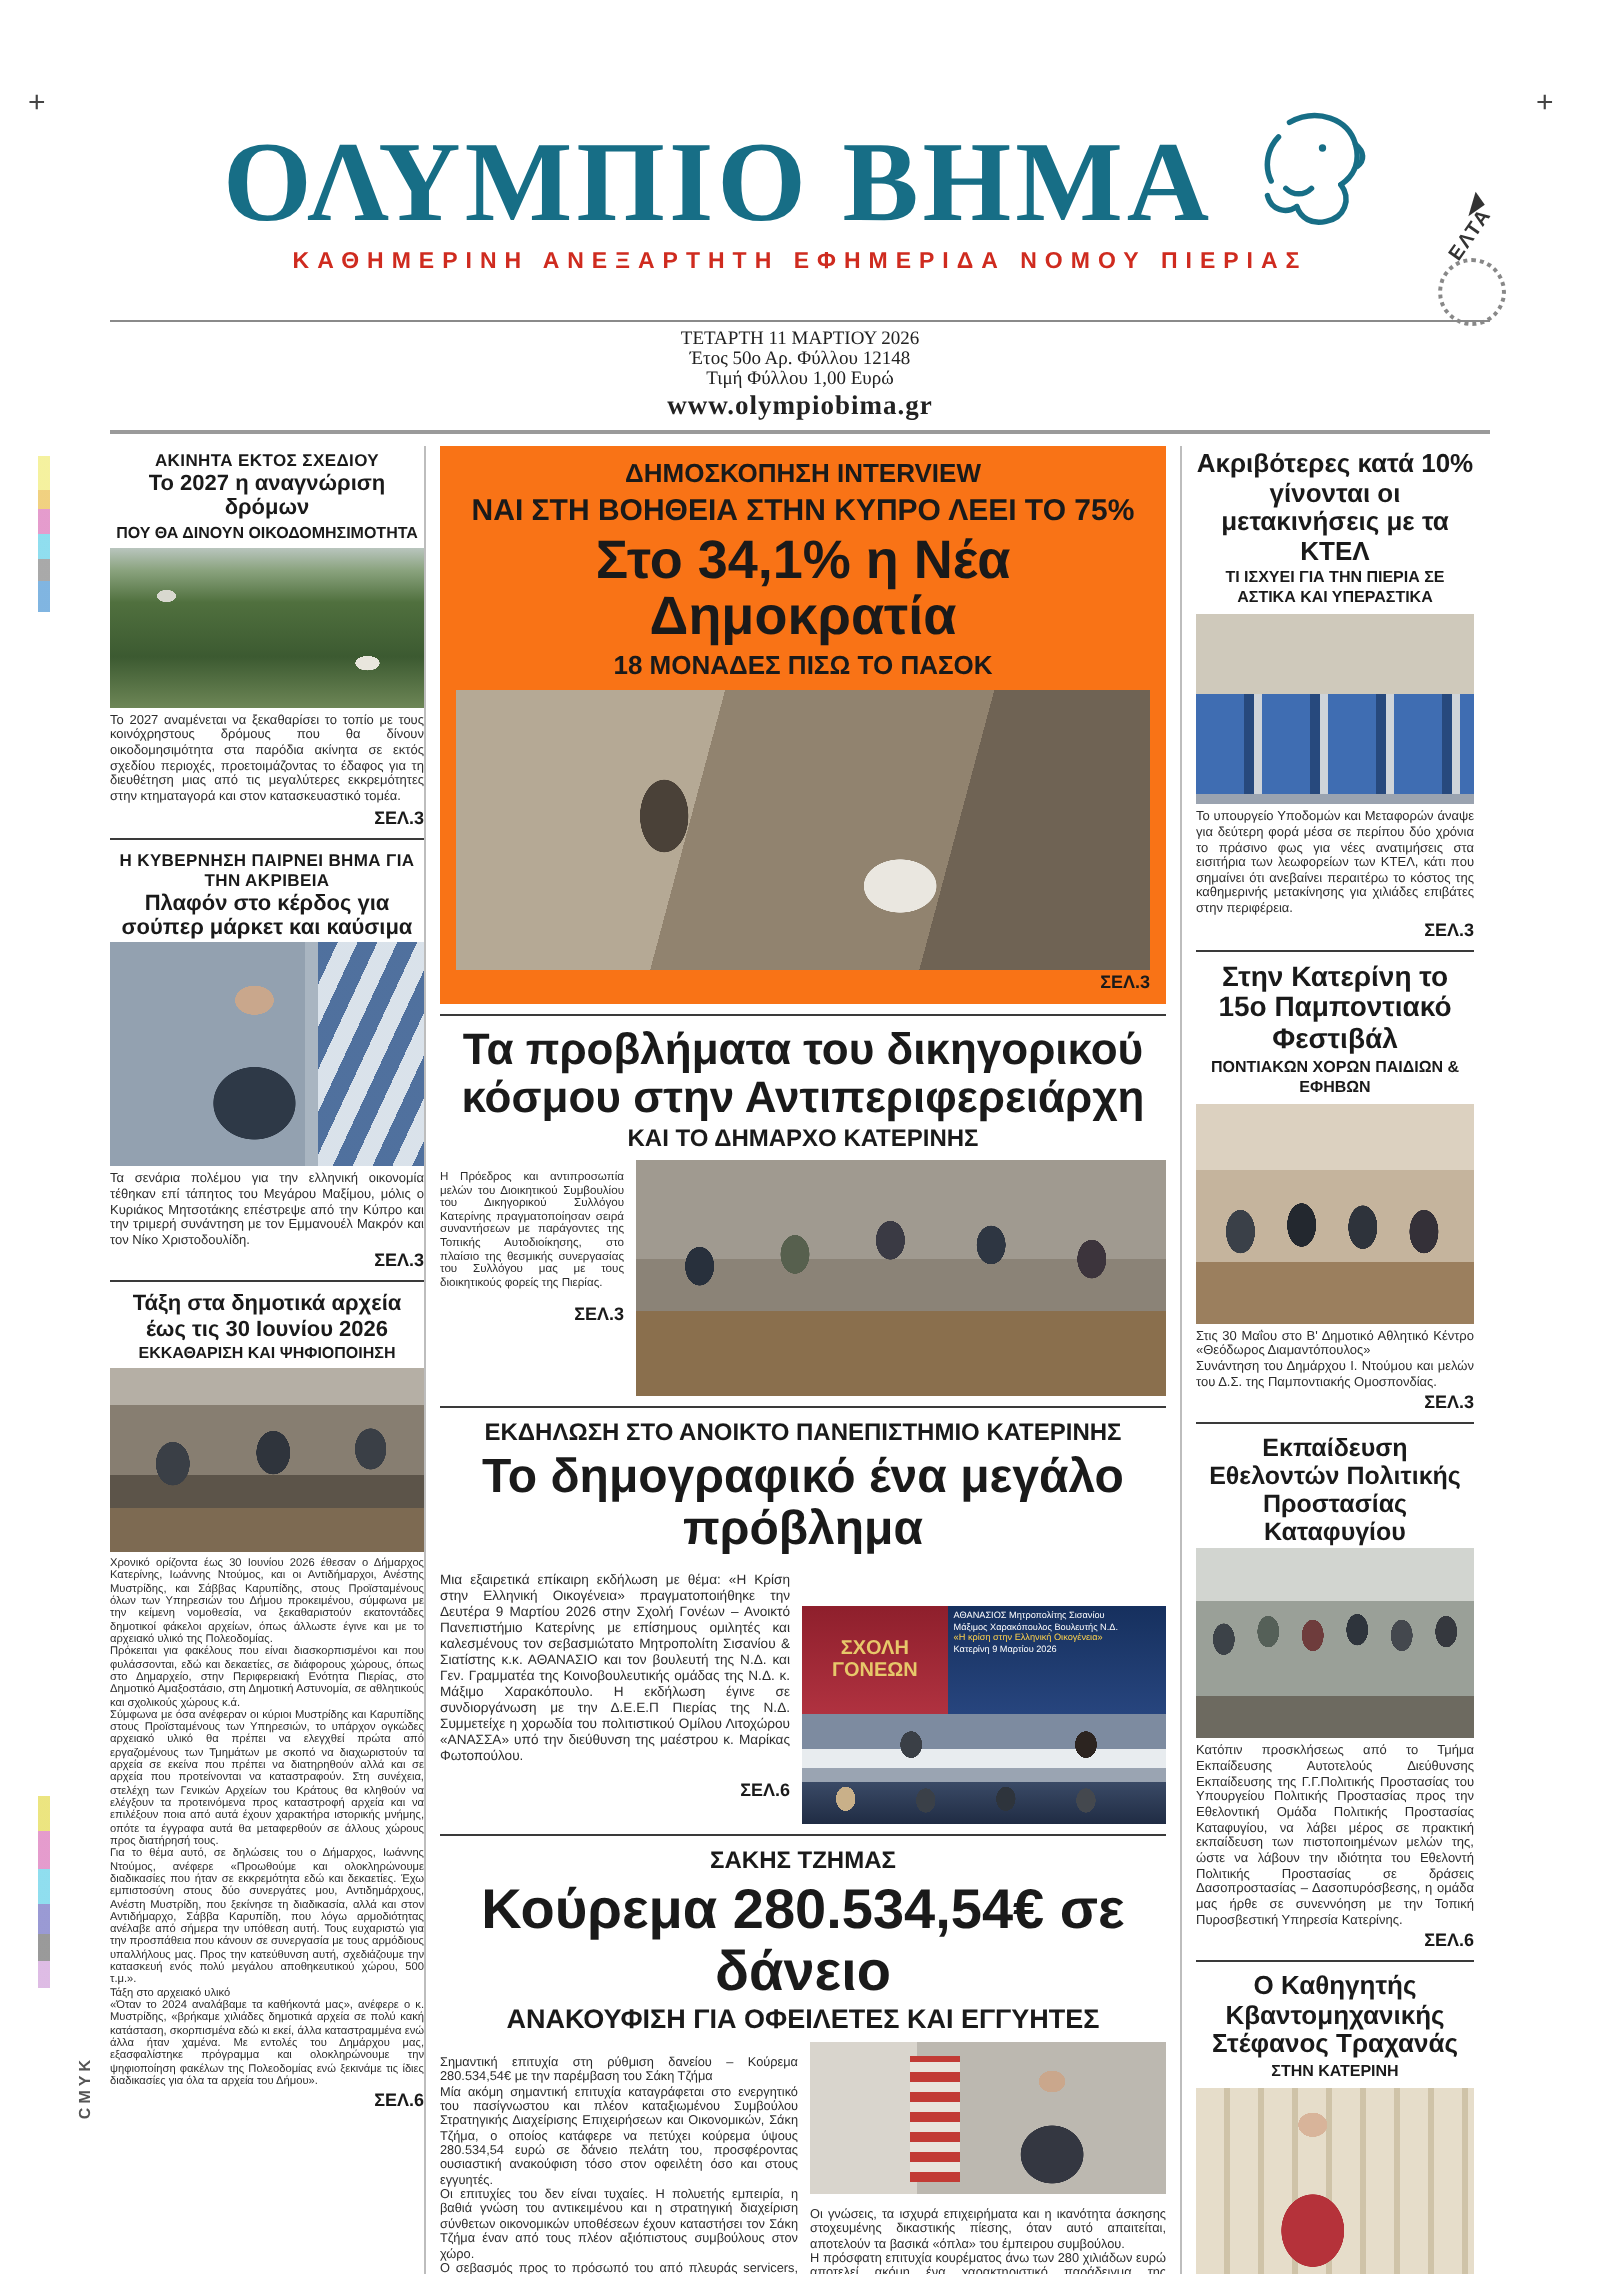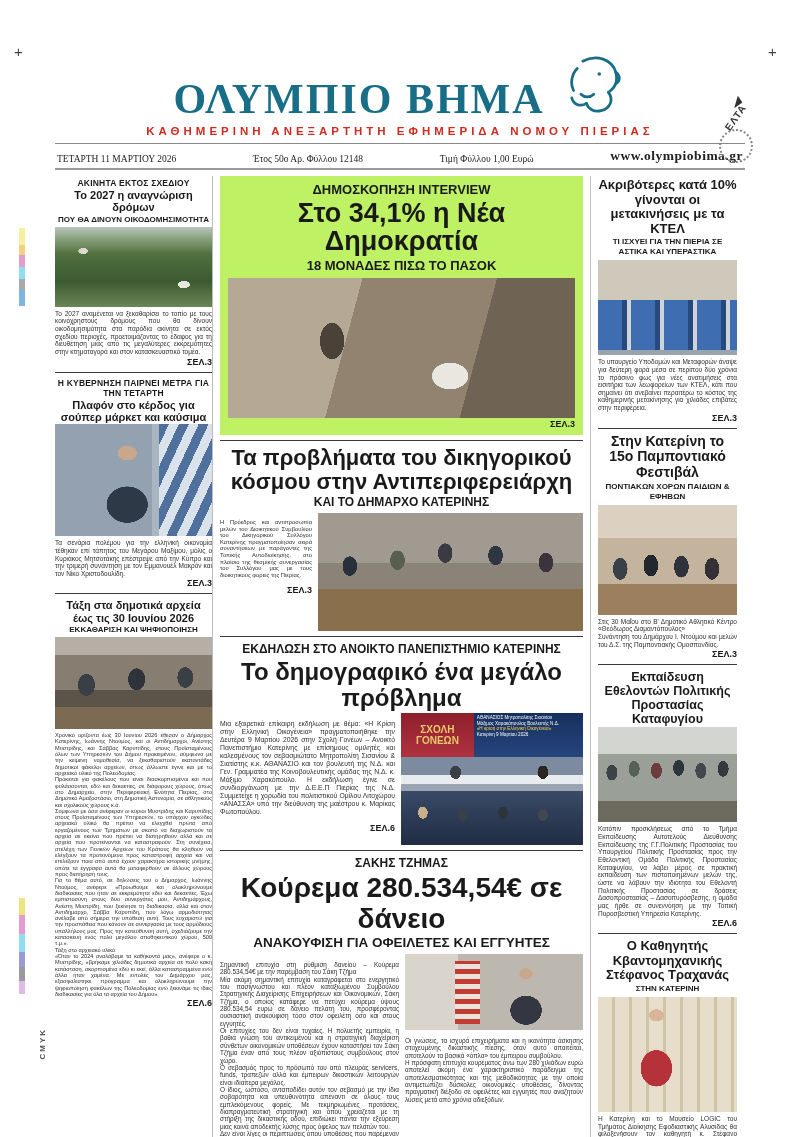--- a/index.html
+++ b/index.html
@@ -15,25 +15,25 @@
               font-size:8px;color:#555;letter-spacing:2px;font-weight:bold;}
   
   .stamp{position:absolute;right:40px;top:98px;width:48px;text-align:center;}
   .stamp-text{display:inline-block;transform:rotate(-55deg);font-size:10px;font-weight:bold;color:#333;letter-spacing:1px;}
   .stamp-wing{width:0;height:0;border-left:10px solid transparent;border-bottom:8px solid #333;margin:0 auto 1px auto;transform:rotate(-35deg);}
   .stamp-circle{width:30px;height:30px;margin:4px auto 0 auto;border-radius:50%;border:2px dotted #888;}
   
   .masthead{margin:52px 55px 0 55px;}
   .mast-row{display:flex;align-items:flex-end;justify-content:center;gap:10px;}
   .paper-title{font-family:"Liberation Serif",serif;font-weight:bold;color:#176e86;
-               font-size:42px;line-height:1;letter-spacing:2px;margin:0;white-space:nowrap;}
+               font-size:57px;line-height:1;letter-spacing:2px;margin:0;white-space:nowrap;}
   .zeus{flex:0 0 auto;margin-bottom:2px;}
   .mast-sub{color:#cf2b1f;font-weight:bold;font-size:11.5px;letter-spacing:4px;text-align:center;margin-top:5px;}
-  .dateline{display:flex;align-items:flex-end;justify-content:space-between;margin-top:6px;
-            border-top:1px solid #8a8a8a;border-bottom:2px solid #9a9a9a;padding:4px 2px;}
+  .dateline{display:flex;align-items:center;justify-content:space-between;margin-top:23px;
+            border-top:1px solid #8a8a8a;border-bottom:2px solid #9a9a9a;padding:4px 2px;flex-direction:column;}
   .dl-item{font-family:"Liberation Serif",serif;font-size:9.5px;color:#222;}
   .dl-site{font-weight:bold;font-size:13.5px;letter-spacing:.5px;}
   
   .cols{display:flex;margin:6px 55px 0 55px;height:969px;overflow:hidden;}
   .col-left{width:157px;flex:0 0 auto;}
   .col-center{width:379px;flex:0 0 auto;border-left:1px solid #bdbdbd;border-right:1px solid #bdbdbd;
               padding:0 7px;box-sizing:border-box;}
   .col-right{width:146px;flex:0 0 auto;padding-left:7px;box-sizing:border-box;}
   .hr{border-top:1px solid #3a3a3a;margin:5px 0;}
   
@@ -91,40 +91,40 @@
      radial-gradient(9px 13px at 42% 46%,#6e3c3c 0 60%,transparent 61%),
      radial-gradient(9px 13px at 58% 43%,#2e343c 0 60%,transparent 61%),
      radial-gradient(9px 13px at 74% 46%,#44484e 0 60%,transparent 61%),
      radial-gradient(9px 13px at 90% 44%,#35383e 0 60%,transparent 61%),
      linear-gradient(180deg,#d2d5d0 0 28%,#9aa098 28% 78%,#6d6a60 78% 100%);}
   .ph-professor{height:115px;background:
      radial-gradient(12px 10px at 42% 16%,#d8b49a 0 60%,transparent 61%),
      radial-gradient(26px 30px at 42% 62%,#b5323a 0 60%,transparent 61%),
      repeating-linear-gradient(90deg,#e6ddca 0 14px,#cfc3a8 14px 17px);}
   
-  .lead-box{background:#bef264;padding:6px 8px 4px 8px;}
+  .lead-box{background:#f97316;padding:6px 8px 4px 8px;}
   .lead-kicker{font-weight:bold;font-size:13px;text-align:center;}
   .lead-sub1{font-weight:bold;font-size:15px;text-align:center;margin-top:3px;}
   .lead-head{font-weight:bold;font-size:27px;line-height:1.05;text-align:center;margin:2px 0;}
   .lead-sub2{font-weight:bold;font-size:13px;text-align:center;margin-bottom:5px;}
   
   .c-head{font-weight:bold;font-size:22px;line-height:1.1;text-align:center;margin:3px 0 1px 0;}
   .c-subhead{font-weight:bold;font-size:12px;text-align:center;margin:1px 0 4px 0;}
   .c-kicker{font-weight:bold;font-size:12px;text-align:center;margin-top:4px;}
   .row{display:flex;gap:6px;align-items:flex-start;}
   .side-txt{font-size:5.8px;line-height:1.15;text-align:justify;color:#2d2d2d;white-space:pre-line;}
   .flex-1{flex:1;}
   .w-92{flex:0 0 92px;}
   .w-180{flex:0 0 178px;}
   .body-md{font-size:6.8px;line-height:1.18;text-align:justify;color:#2d2d2d;white-space:pre-line;}
   .body-sm{font-size:6.4px;line-height:1.15;text-align:justify;color:#2d2d2d;white-space:pre-line;}
   .archives-body{font-size:5.6px;line-height:1.13;}
   
   .collage{flex:0 0 182px;height:132px;display:flex;flex-direction:column;}
-  .collage-top{display:flex;height:44px;}
+  .collage-top{display:flex;height:54px;margin-top:23px;}
   .banner-red{flex:0 0 40%;background:linear-gradient(180deg,#8e1f2c,#b03240);color:#e7c86a;
               font-weight:bold;font-size:10px;line-height:1.1;display:flex;align-items:center;justify-content:center;text-align:center;}
   .banner-blue{flex:1;background:linear-gradient(180deg,#16305e,#27457e);color:#fff;
                font-size:4.6px;line-height:1.25;padding:2px 3px;overflow:hidden;}
   .banner-blue .bl{display:block;white-space:nowrap;}
   .banner-blue .bl-q{color:#ffd34d;}
   .collage-mid{height:34px;background:
      radial-gradient(9px 11px at 30% 45%,#3a3f46 0 60%,transparent 61%),
      radial-gradient(9px 11px at 78% 45%,#2c2420 0 60%,transparent 61%),
      linear-gradient(180deg,#7d8ba0 0 52%,#e8ecef 52% 80%,#9aa4b2 80% 100%);}
@@ -188,21 +188,21 @@
         <h2 class="head-sm">Το 2027 η αναγνώριση δρόμων</h2>
         <div class="subhead-sm">ΠΟΥ ΘΑ ΔΙΝΟΥΝ ΟΙΚΟΔΟΜΗΣΙΜΟΤΗΤΑ</div>
         <div class="ph ph-hill"></div>
         <p class="body-txt">Το 2027 αναμένεται να ξεκαθαρίσει το τοπίο με τους κοινόχρηστους δρόμους που θα δίνουν οικοδομησιμότητα στα παρόδια ακίνητα σε εκτός σχεδίου περιοχές, προετοιμάζοντας το έδαφος για τη διευθέτηση μιας από τις μεγαλύτερες εκκρεμότητες στην κτηματαγορά και στον κατασκευαστικό τομέα.</p>
         <div class="pageref">ΣΕΛ.3</div>
       </article>
 
       <div class="hr"></div>
 
       <article>
-        <div class="kicker">Η ΚΥΒΕΡΝΗΣΗ ΠΑΙΡΝΕΙ ΜΕΤΡΑ ΓΙΑ ΤΗΝ ΤΕΤΑΡΤΗ</div>
+        <div class="kicker">Η ΚΥΒΕΡΝΗΣΗ ΠΑΙΡΝΕΙ ΒΗΜΑ ΓΙΑ ΤΗΝ ΑΚΡΙΒΕΙΑ</div>
         <h2 class="head-sm">Πλαφόν στο κέρδος για σούπερ μάρκετ και καύσιμα</h2>
         <div class="ph ph-mitsotakis"></div>
         <p class="body-txt">Τα σενάρια πολέμου για την ελληνική οικονομία τέθηκαν επί τάπητος του Μεγάρου Μαξίμου, μόλις ο Κυριάκος Μητσοτάκης επέστρεψε από την Κύπρο και την τριμερή συνάντηση με τον Εμμανουέλ Μακρόν και τον Νίκο Χριστοδουλίδη.</p>
         <div class="pageref">ΣΕΛ.3</div>
       </article>
 
       <div class="hr"></div>
 
       <article>
         <h2 class="head-sm">Τάξη στα δημοτικά αρχεία έως τις 30 Ιουνίου 2026</h2>
@@ -216,20 +216,21 @@
 «Όταν το 2024 αναλάβαμε τα καθήκοντά μας», ανέφερε ο κ. Μυστρίδης, «βρήκαμε χιλιάδες δημοτικά αρχεία σε πολύ κακή κατάσταση, σκορπισμένα εδώ κι εκεί, άλλα καταστραμμένα ενώ άλλα ήταν χαμένα. Με εντολές του Δημάρχου μας, εξασφαλίστηκε πρόγραμμα και ολοκληρώνουμε την ψηφιοποίηση φακέλων της Πολεοδομίας ενώ ξεκινάμε τις ίδιες διαδικασίες για όλα τα αρχεία του Δήμου».</p>
         <div class="pageref">ΣΕΛ.6</div>
       </article>
 
     </section>
 
     <section class="col-center">
 
       <section class="lead-box">
         <div class="lead-kicker">ΔΗΜΟΣΚΟΠΗΣΗ INTERVIEW</div>
+        <div class="lead-sub1">ΝΑΙ ΣΤΗ ΒΟΗΘΕΙΑ ΣΤΗΝ ΚΥΠΡΟ ΛΕΕΙ ΤΟ 75%</div>
         <h2 class="lead-head">Στο 34,1% η Νέα Δημοκρατία</h2>
         <div class="lead-sub2">18 ΜΟΝΑΔΕΣ ΠΙΣΩ ΤΟ ΠΑΣΟΚ</div>
         <div class="ph ph-ballot"></div>
         <div class="pageref">ΣΕΛ.3</div>
       </section>
 
       <div class="hr"></div>
 
       <article>
         <h2 class="c-head">Τα προβλήματα του δικηγορικού κόσμου στην Αντιπεριφερειάρχη</h2>

